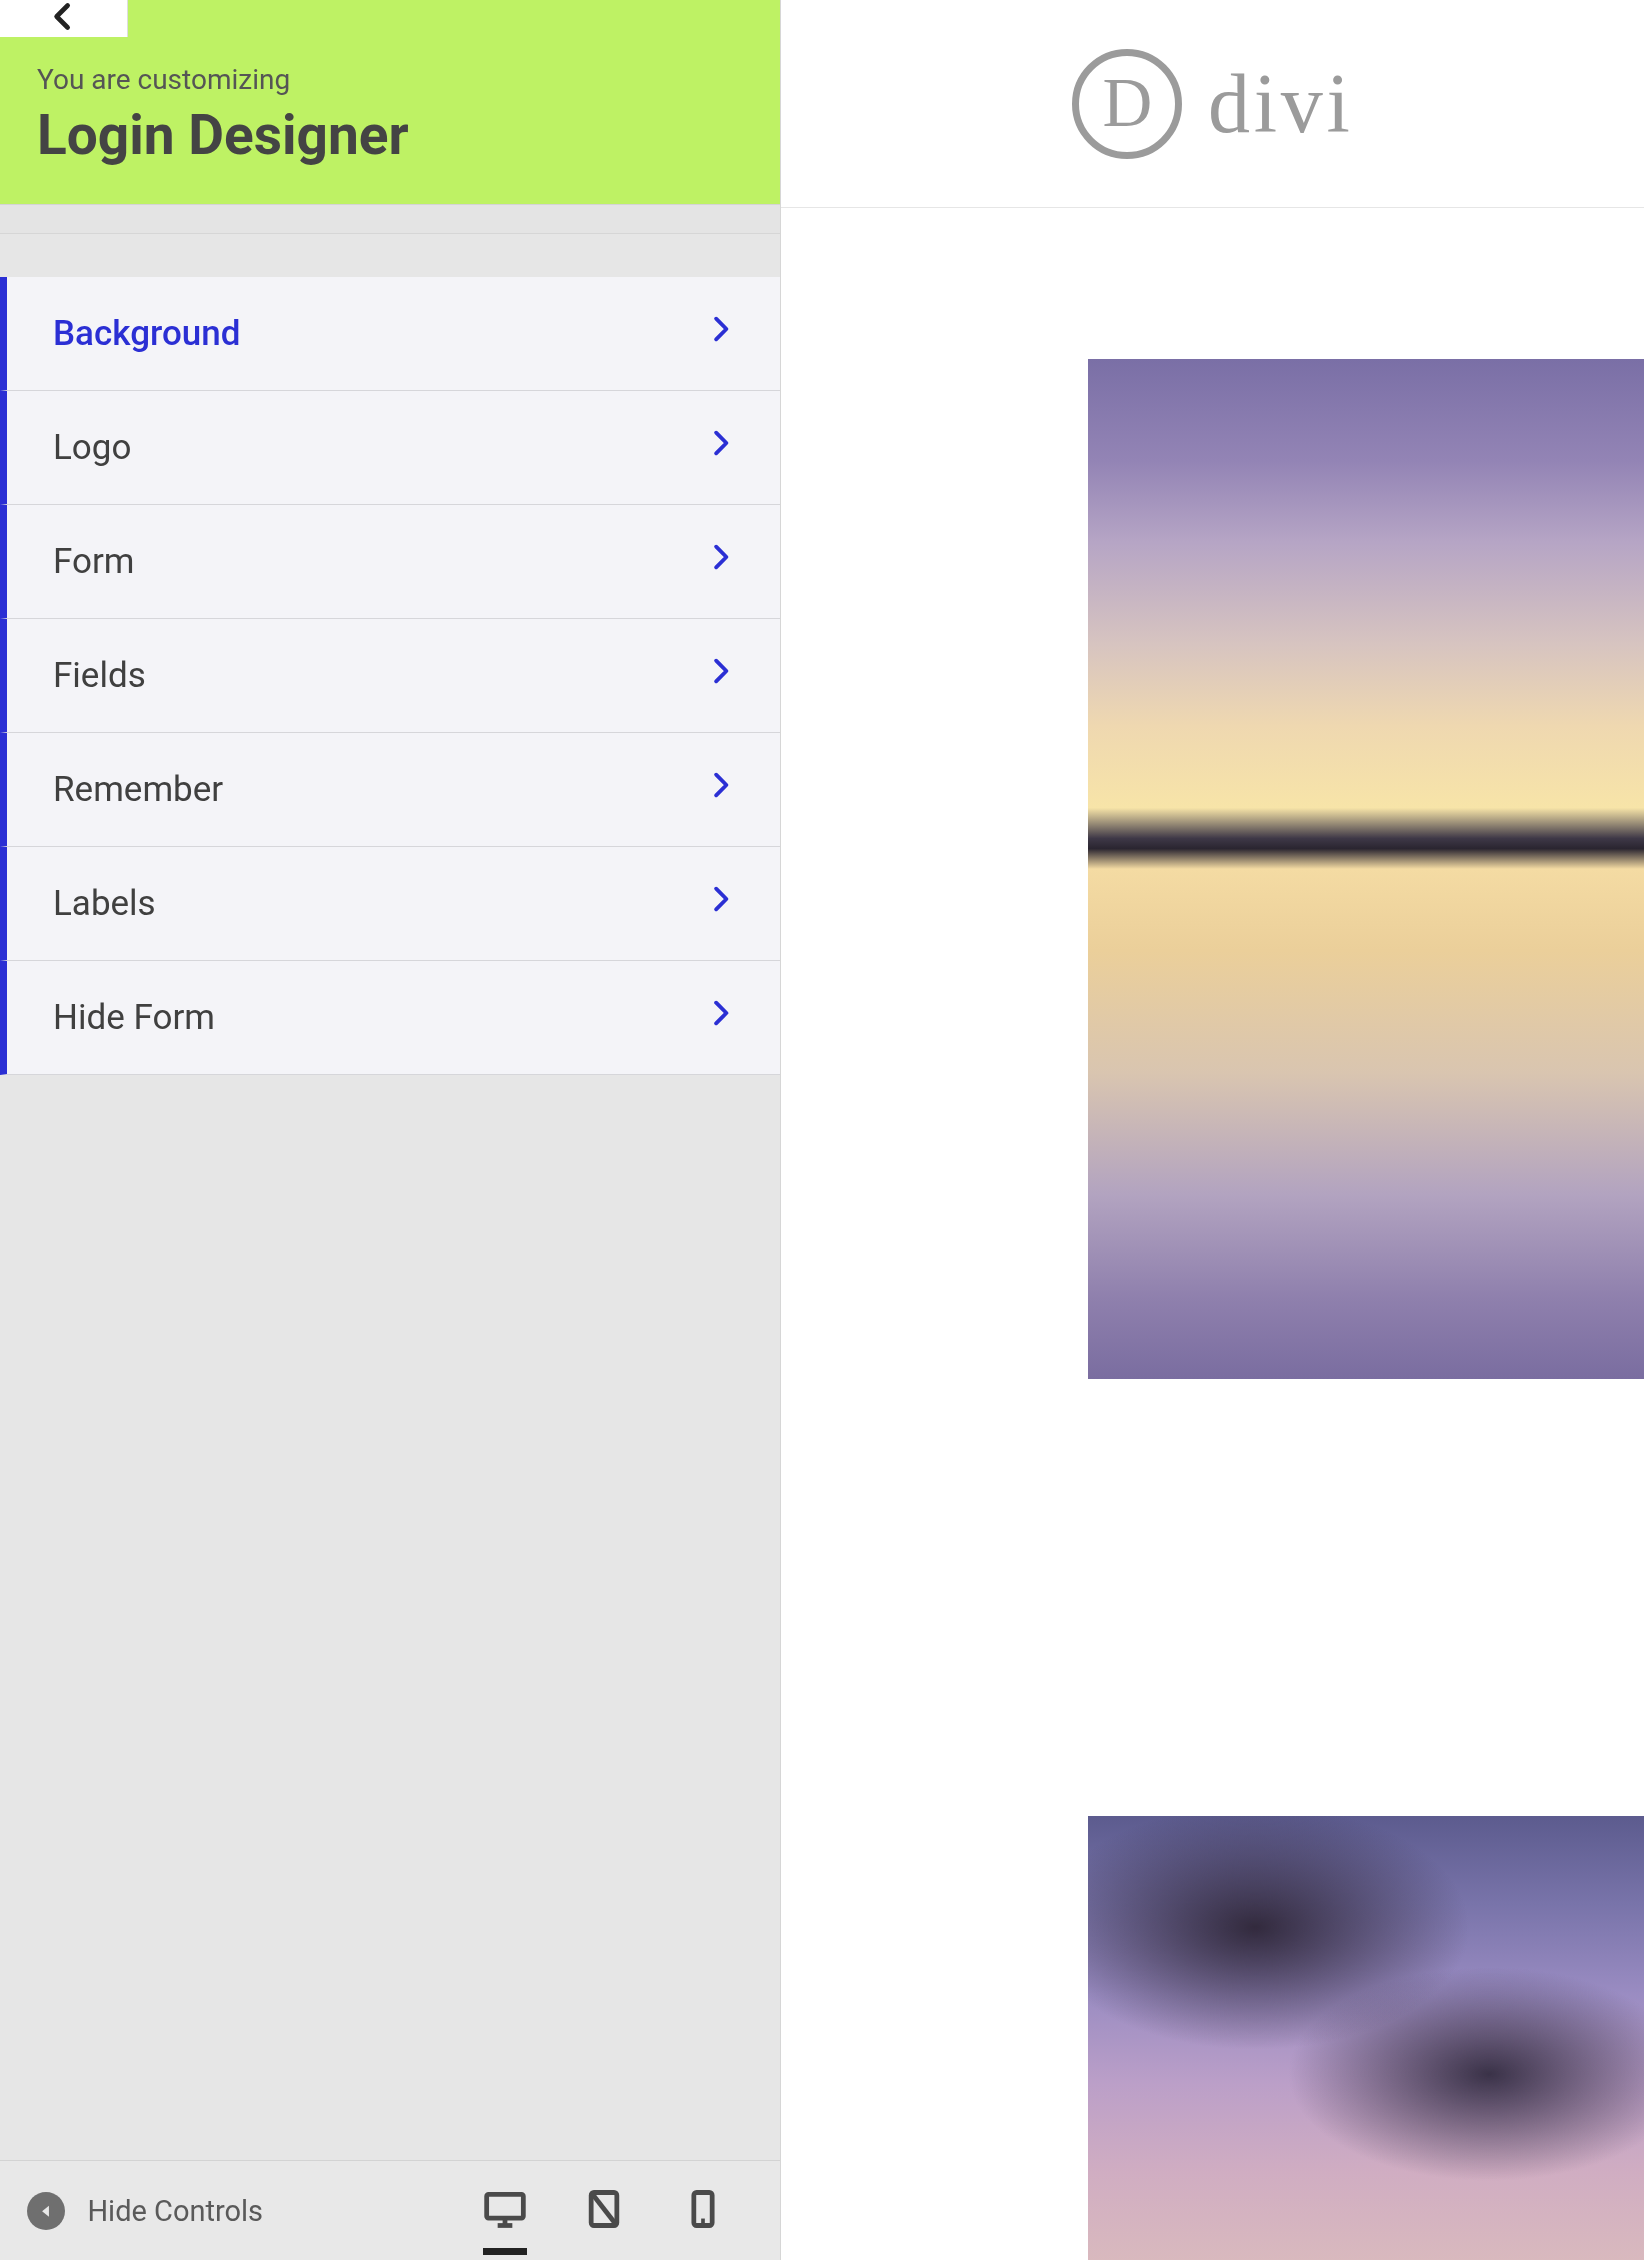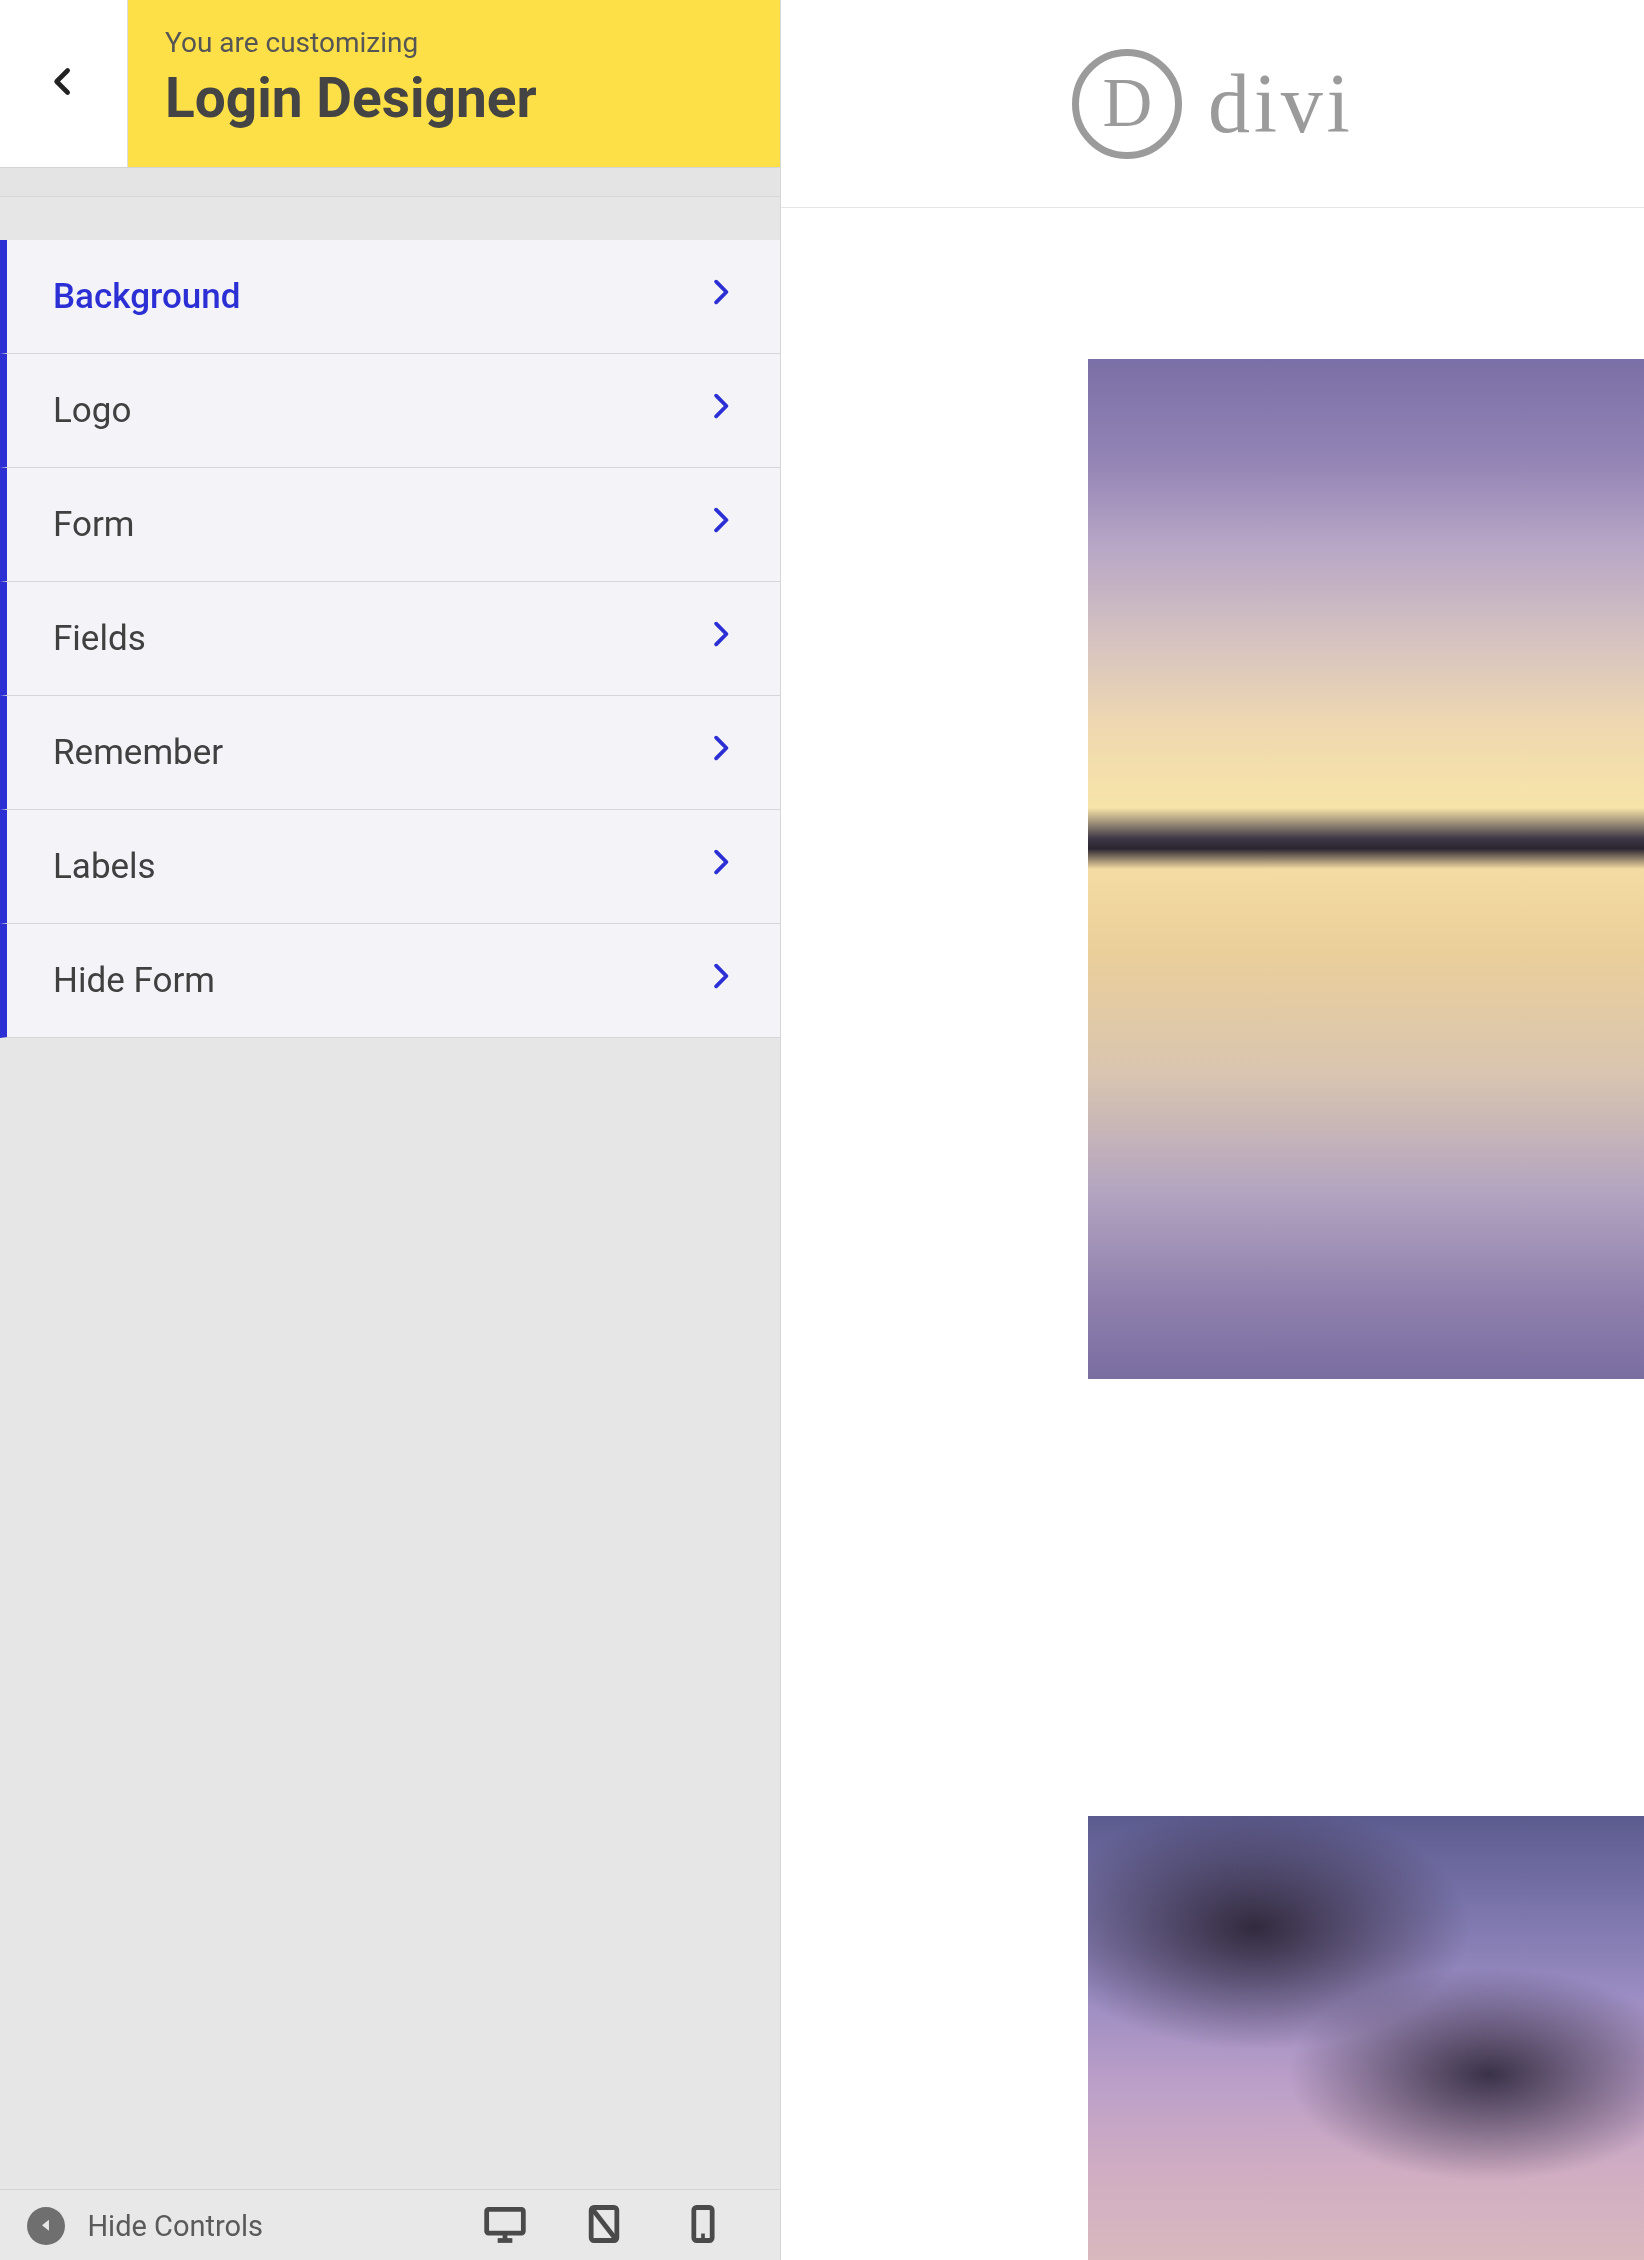--- a/index.html
+++ b/index.html
@@ -54,22 +54,23 @@
     color: #8f8f8f;
     border-radius: 7.3px;
     font-size: 31px;
     font-weight: 400;
     cursor: default;
   }
 
   
   .header-row {
     display: flex;
-    background: #fde047;
+    background: #bef264;
     border-bottom: 0.9px solid #d4d4d4;
+    flex-direction: column;
   }
   .back-cell {
     width: 128px;
     background: #ffffff;
     display: flex;
     align-items: center;
     justify-content: center;
     border-right: 0.9px solid #dedede;
     cursor: pointer;
   }
@@ -121,21 +122,21 @@
   .menu-item .chev { color: #2b2fd4; }
   .menu-item .chev svg { width: 27.4px; height: 40px; }
 
   .sidebar-fill {
     flex: 1;
     background: #e6e6e6;
   }
 
   
   .footer {
-    height: 72px;
+    height: 101px;
     background: #e8e8e8;
     border-top: 0.9px solid #d3d3d3;
     display: flex;
     align-items: center;
     padding: 0 27.4px;
   }
   .hide-ctrls {
     display: flex;
     align-items: center;
     gap: 22px;

